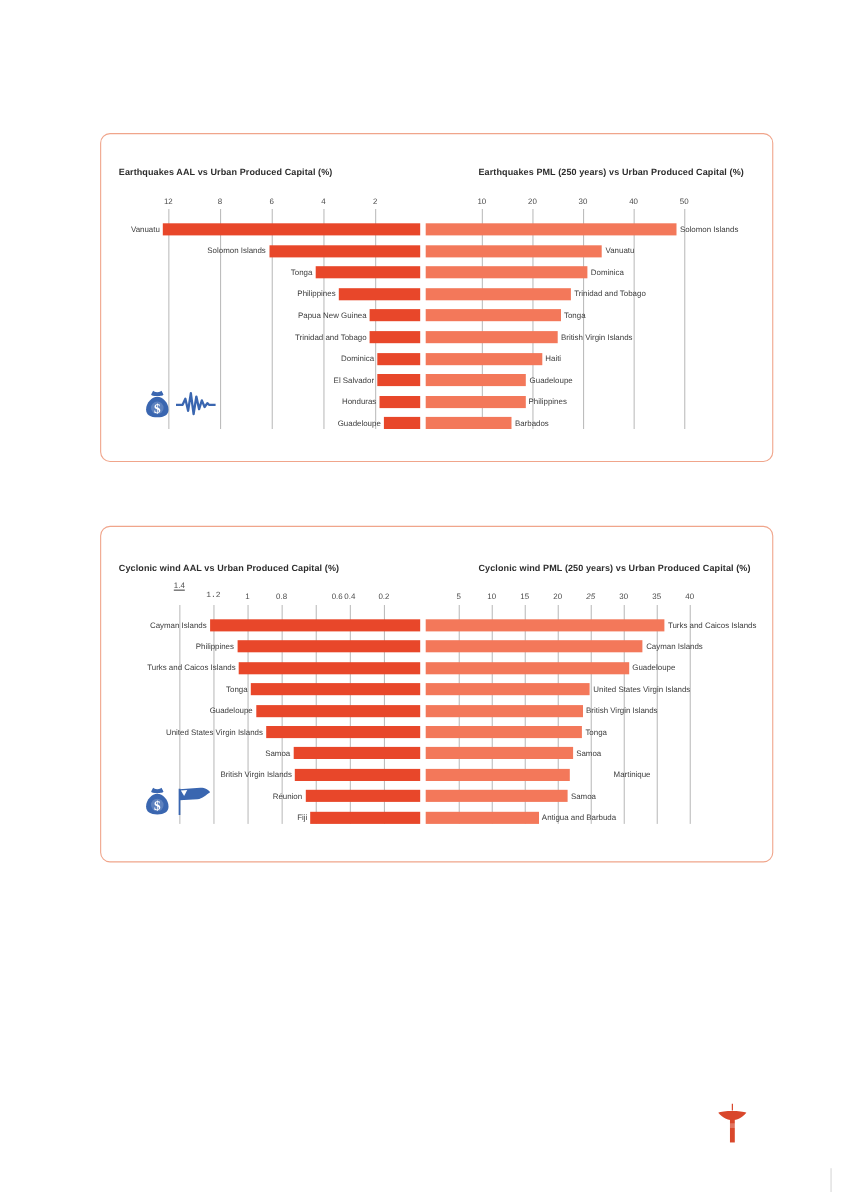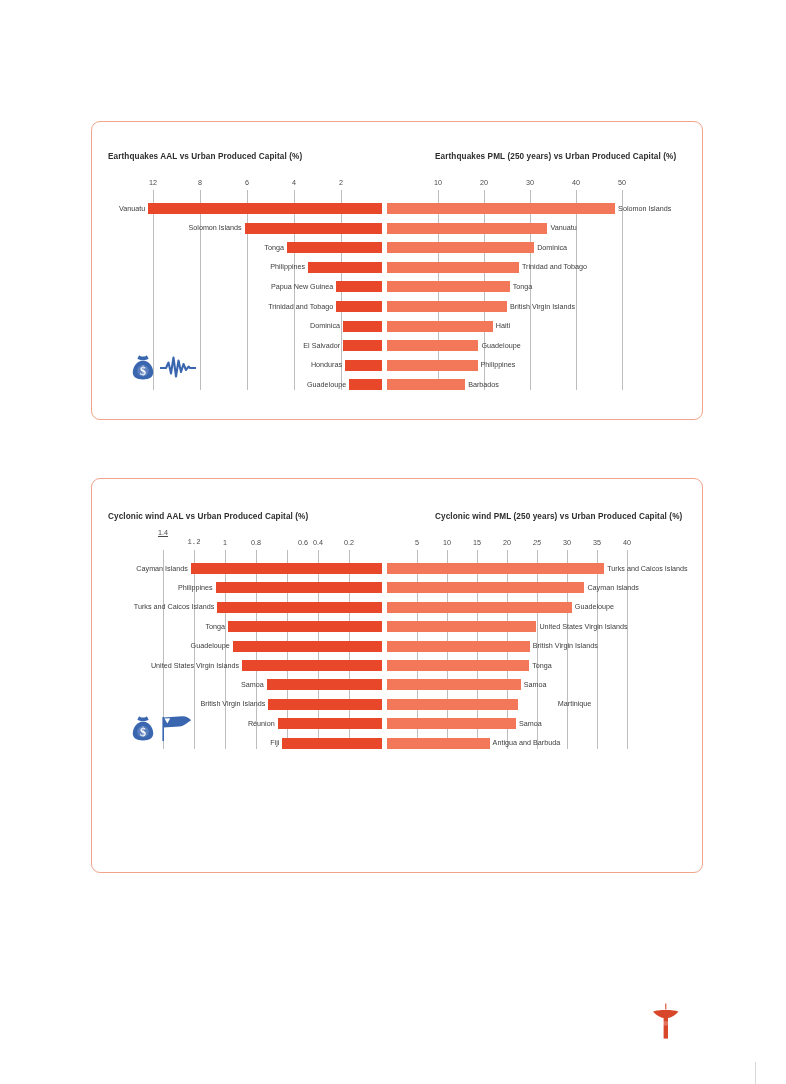--- a/index.html
+++ b/index.html
@@ -19,21 +19,21 @@
   .panel {
     position: absolute;
     left: 91px;
     width: 612px;
     border: 1.2px solid #F0A58B;
     border-radius: 9px;
     background: #ffffff;
     box-sizing: border-box;
   }
   #panel-earthquake { top: 121px; height: 299px; }
-  #panel-cyclone    { top: 478px; height: 395px; }
+  #panel-cyclone    { top: 478px; height: 306px; }
 
   .panel-title {
     position: absolute;
     font-size: 8.2px;
     font-weight: bold;
     color: #2d2d2d;
     letter-spacing: 0.1px;
     white-space: nowrap;
   }
   .title-left  { left: 16px; }
@@ -204,21 +204,21 @@
   <div class="chart-area" id="cy-left-chart">
       <div class="gridline" style="left: 71px; top: 71px; height: 199px; opacity: 0.65;"></div>
       <div class="tick-label" style="left: 71px; top: 49px; text-decoration: underline;">1.4</div>
       <div class="gridline" style="left: 102px; top: 71px; height: 199px; opacity: 0.65;"></div>
       <div class="tick-label" style="left: 102px; top: 59px; font-family: Liberation Mono, monospace;">1.2</div>
       <div class="gridline" style="left: 133px; top: 71px; height: 199px; opacity: 0.65;"></div>
       <div class="tick-label" style="left: 133px; top: 59px;">1</div>
       <div class="gridline" style="left: 164px; top: 71px; height: 199px; opacity: 0.65;"></div>
       <div class="tick-label" style="left: 164px; top: 59px; text-align: right;">0.8</div>
       <div class="gridline" style="left: 195px; top: 71px; height: 199px; opacity: 0.65;"></div>
-      <div class="tick-label" style="left: 211px; top: 59px;">0.6</div>
+      <div class="tick-label" style="left: 195px; top: 59px; padding-left: 39px;">0.6</div>
       <div class="gridline" style="left: 226px; top: 71px; height: 199px; opacity: 0.65;"></div>
       <div class="tick-label" style="left: 226px; top: 59px;">0.4</div>
       <div class="gridline" style="left: 257px; top: 71px; height: 199px; opacity: 0.65;"></div>
       <div class="tick-label" style="left: 257px; top: 59px;">0.2</div>
       <div class="bar bar-dark" style="top: 84px; height: 11px; width: 191.1px; left: 98.9px;"></div>
       <div class="bar-label label-left" style="top: 83.5px; line-height: 11px; left: 98.9px;">Cayman Islands</div>
       <div class="bar bar-dark" style="top: 103.4px; height: 11px; width: 166.3px; left: 123.7px;"></div>
       <div class="bar-label label-left" style="top: 102.9px; line-height: 11px; left: 123.7px;">Philippines</div>
       <div class="bar bar-dark" style="top: 122.8px; height: 11px; width: 164.75px; left: 125.25px;"></div>
       <div class="bar-label label-left" style="top: 122.3px; line-height: 11px; left: 125.25px;">Turks and Caicos Islands</div>

